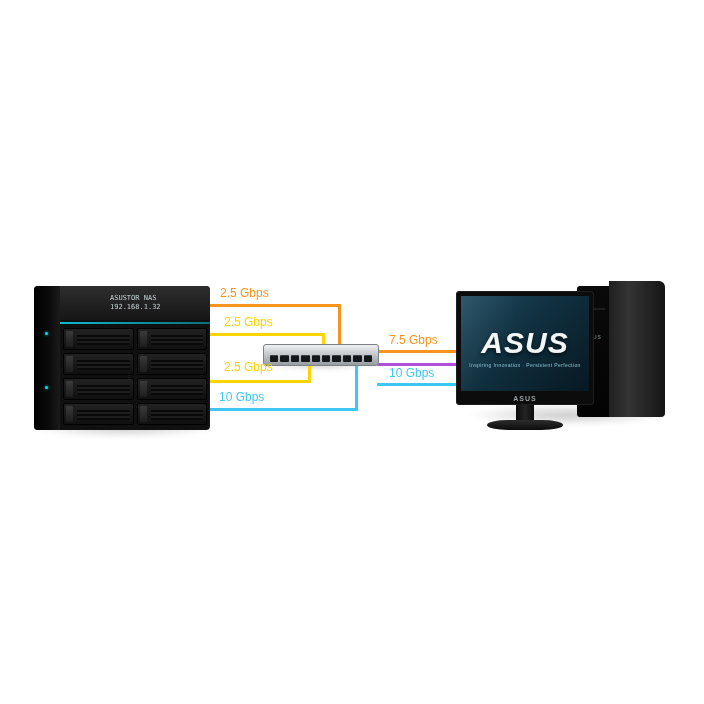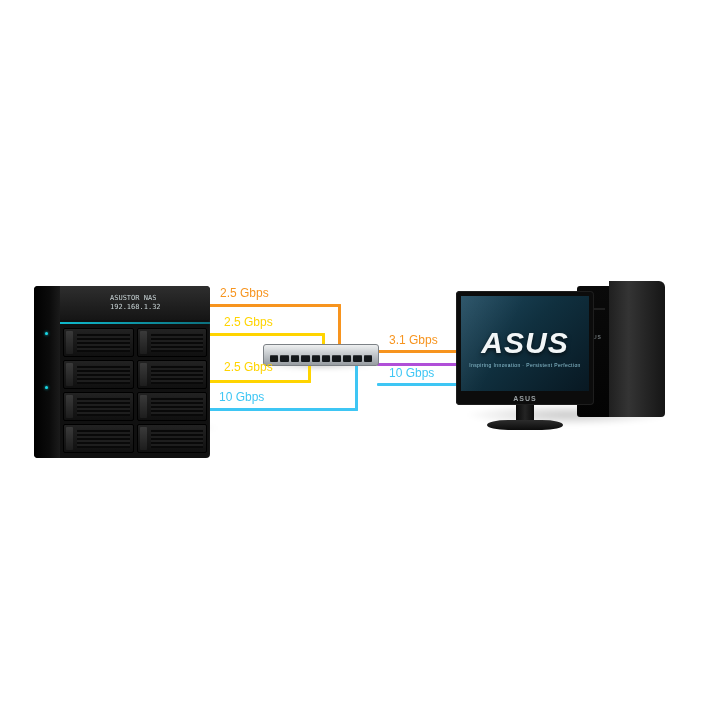--- a/index.html
+++ b/index.html
@@ -2,21 +2,21 @@
 <html><head>
 <meta charset="utf-8">
 <style>
   html,body{margin:0;padding:0;background:#ffffff;}
   #canvas{position:relative;width:704px;height:704px;background:#ffffff;font-family:"Liberation Sans",sans-serif;overflow:hidden;}
   .shadow{position:absolute;background:radial-gradient(ellipse at center, rgba(0,0,0,0.20), rgba(0,0,0,0) 70%);filter:blur(2px);z-index:0;}
   .seg{position:absolute;z-index:1;border-radius:1px;}
   .lbl{position:absolute;z-index:4;font-weight:normal;font-size:12px;white-space:nowrap;}
 
   
-  #nas{position:absolute;left:34px;top:286px;width:176px;height:172px;background:#101010;border-radius:4px;z-index:2;box-shadow:inset 0 2px 3px rgba(255,255,255,0.08);}
+  #nas{position:absolute;left:34px;top:286px;width:176px;height:144px;background:#101010;border-radius:4px;z-index:2;box-shadow:inset 0 2px 3px rgba(255,255,255,0.08);}
   #nas-side{position:absolute;left:0;top:0;width:26px;height:100%;background:linear-gradient(90deg,#000 0%,#0b0b0b 60%,#1b1b1b 100%);border-radius:4px 0 0 4px;}
   .led{position:absolute;width:3px;height:3px;border-radius:50%;background:#19d8e6;box-shadow:0 0 3px #19d8e6;}
   #nas-front{position:absolute;left:26px;top:0;right:0;bottom:0;}
   #nas-top{position:absolute;left:0;top:0;right:0;height:34px;background:linear-gradient(#2e2e2e,#151515);border-radius:0 4px 0 0;}
   #nas-lcd{position:absolute;right:10px;top:8px;width:90px;color:#c9d4d6;font-size:7px;line-height:9px;font-family:"DejaVu Sans Mono",monospace;}
   #nas-accent{position:absolute;left:0;top:36px;right:0;height:2px;background:linear-gradient(90deg,#0fb9cc,#0c6f7d);}
   #nas-bays{position:absolute;left:2px;top:41px;right:2px;bottom:4px;display:grid;grid-template-columns:1fr 1fr;grid-template-rows:repeat(4,1fr);gap:3px;padding:1px;}
   .bay{position:relative;background:linear-gradient(#222,#101010);border:1px solid #000;border-radius:2px;}
   .bay::before{content:"";position:absolute;left:2px;top:2px;bottom:2px;width:7px;background:linear-gradient(#3a3a3a,#1d1d1d);border-radius:1px;}
   .bay::after{content:"";position:absolute;left:13px;right:3px;top:4px;bottom:4px;background:repeating-linear-gradient(0deg,#090909 0 2px,#1e1e1e 2px 4px);}
@@ -66,21 +66,21 @@
   <div class="seg" style="left: 355px; top: 363px; width: 3px; height: 48px; background-color: rgb(62, 198, 244);"></div>
 
   <div class="seg" style="left: 377px; top: 350px; width: 81px; height: 3px; background-color: rgb(247, 148, 30);"></div>
   <div class="seg" style="left: 377px; top: 363px; width: 81px; height: 3px; background-color: rgb(176, 79, 216);"></div>
   <div class="seg" style="left: 377px; top: 383px; width: 81px; height: 3px; background-color: rgb(62, 198, 244);"></div>
 
   <div class="lbl" style="left: 220px; top: 286px; color: rgb(247, 148, 30);">2.5 Gbps</div>
   <div class="lbl" style="left: 224px; top: 315px; color: rgb(255, 212, 0);">2.5 Gbps</div>
   <div class="lbl" style="left: 224px; top: 360px; color: rgb(255, 212, 0);">2.5 Gbps</div>
   <div class="lbl" style="left: 219px; top: 390px; color: rgb(62, 198, 244);">10 Gbps</div>
-  <div class="lbl" style="left: 389px; top: 333px; color: rgb(247, 148, 30);">3.1 Gbps</div>
+  <div class="lbl" style="left: 389px; top: 333px; color: rgb(247, 148, 30);">7.5 Gbps</div>
   <div class="lbl" style="left: 389px; top: 366px; color: rgb(62, 198, 244);">10 Gbps</div>
 
   <div id="nas">
     <div id="nas-side">
       <div class="led" style="left:11px;top:46px;"></div>
       <div class="led" style="left:11px;top:100px;"></div>
     </div>
     <div id="nas-front">
       <div id="nas-top">
         <div id="nas-lcd">

